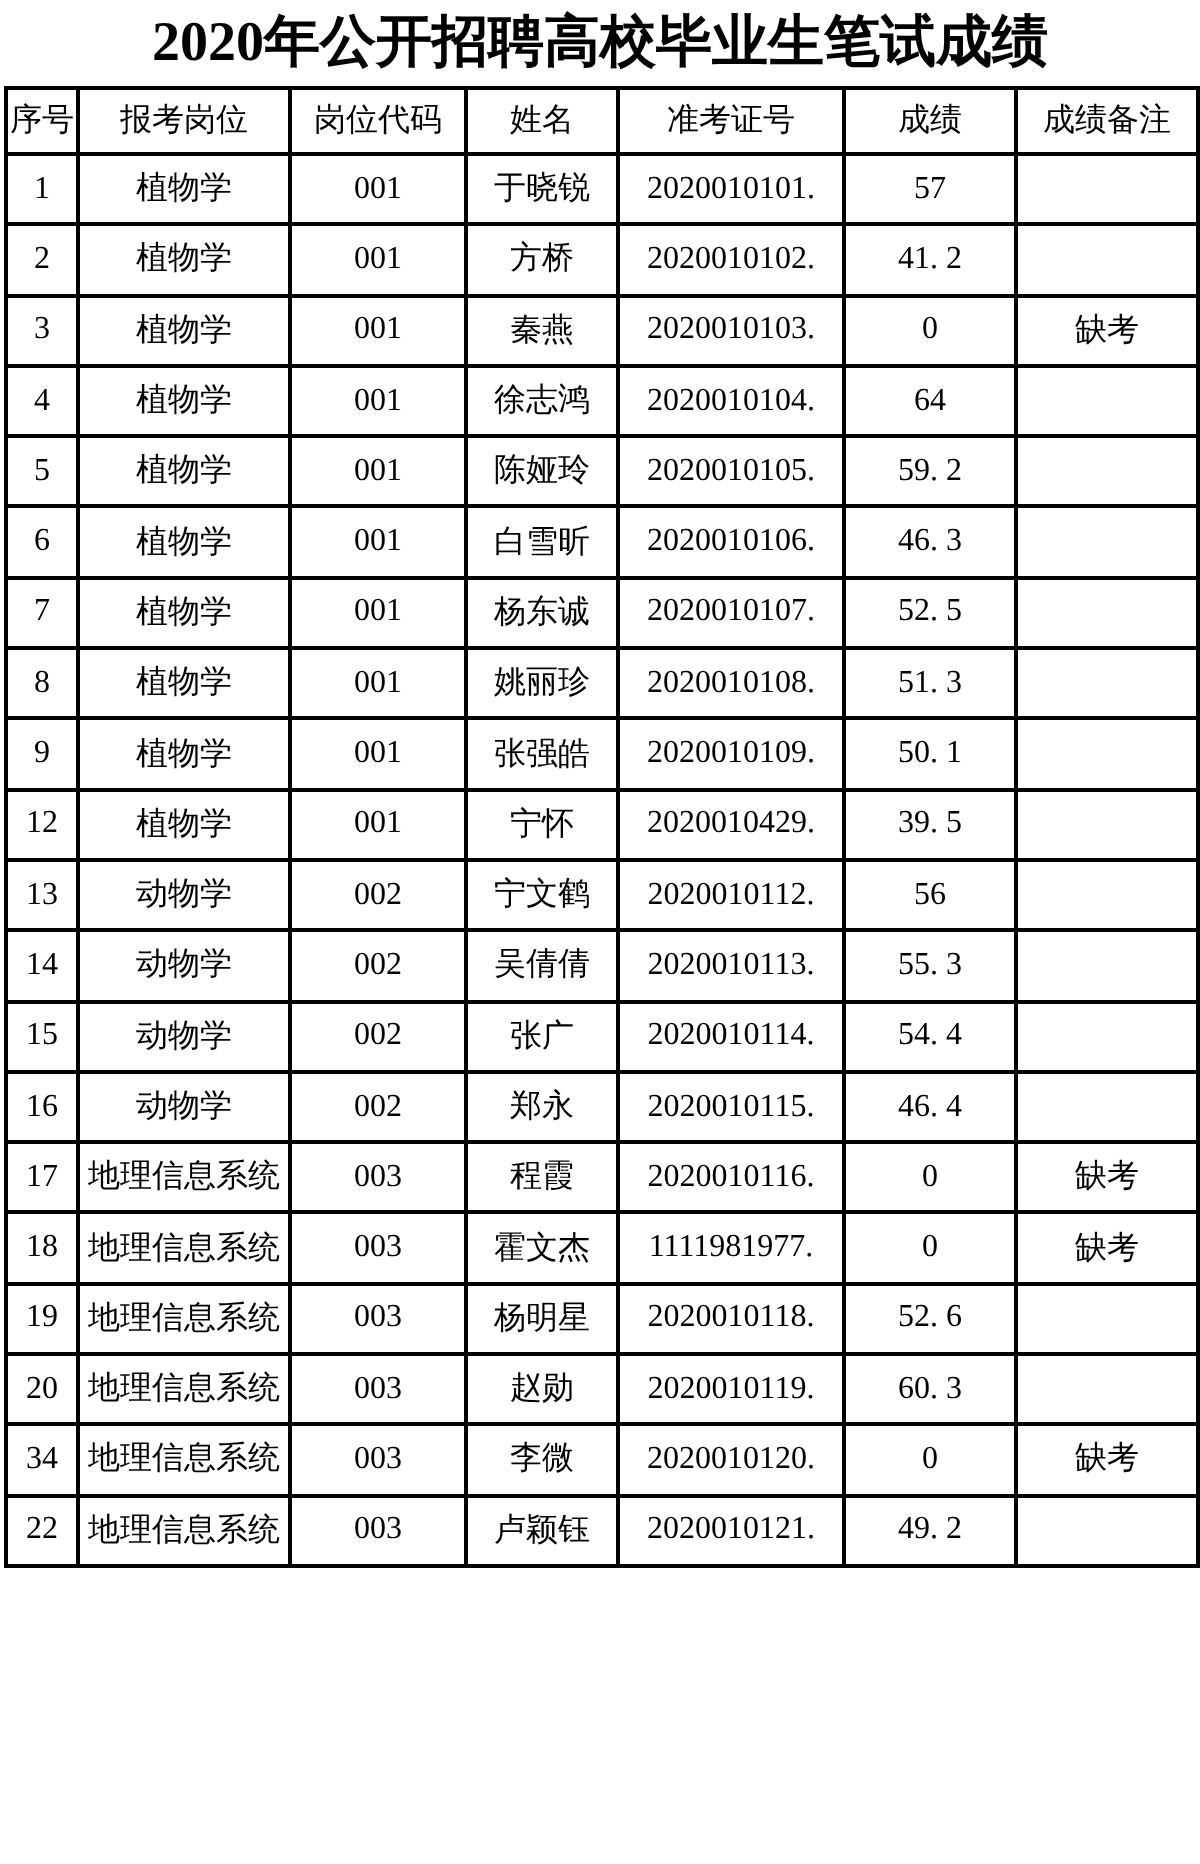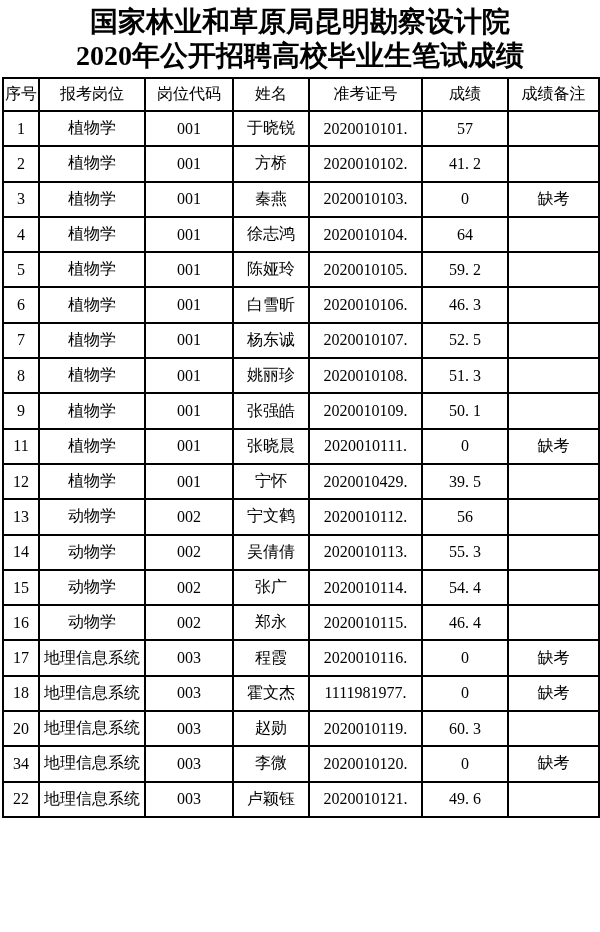--- a/index.html
+++ b/index.html
@@ -45,21 +45,20 @@
     overflow: hidden;
     white-space: nowrap;
   }
   table.score-table thead tr { height: 33px; }
   table.score-table tbody tr { height: 35.3px; }
 </style>
 </head>
 <body>
 
 <div class="page">
-  <div class="title-line">国家林业和草原局昆明勘察设计院</div>
   <div class="title-line">2020年公开招聘高校毕业生笔试成绩</div>
 
   <table class="score-table">
     <colgroup>
         <col style="width: 36px;">
         <col style="width: 106px;">
         <col style="width: 88px;">
         <col style="width: 76px;">
         <col style="width: 113px;">
         <col style="width: 86px;">
@@ -152,29 +151,20 @@
         <tr>
           <td>9</td>
           <td>植物学</td>
           <td>001</td>
           <td>张强皓</td>
           <td>2020010109.</td>
           <td>50. 1</td>
           <td></td>
         </tr>
         <tr>
-          <td>11</td>
-          <td>植物学</td>
-          <td>001</td>
-          <td>张晓晨</td>
-          <td>2020010111.</td>
-          <td>0</td>
-          <td>缺考</td>
-        </tr>
-        <tr>
           <td>12</td>
           <td>植物学</td>
           <td>001</td>
           <td>宁怀</td>
           <td>2020010429.</td>
           <td>39. 5</td>
           <td></td>
         </tr>
         <tr>
           <td>13</td>
@@ -224,20 +214,29 @@
         <tr>
           <td>18</td>
           <td>地理信息系统</td>
           <td>003</td>
           <td>霍文杰</td>
           <td>1111981977.</td>
           <td>0</td>
           <td>缺考</td>
         </tr>
         <tr>
+          <td>19</td>
+          <td>地理信息系统</td>
+          <td>003</td>
+          <td>杨明星</td>
+          <td>2020010118.</td>
+          <td>52. 6</td>
+          <td></td>
+        </tr>
+        <tr>
           <td>20</td>
           <td>地理信息系统</td>
           <td>003</td>
           <td>赵勋</td>
           <td>2020010119.</td>
           <td>60. 3</td>
           <td></td>
         </tr>
         <tr>
           <td>34</td>
@@ -247,18 +246,18 @@
           <td>2020010120.</td>
           <td>0</td>
           <td>缺考</td>
         </tr>
         <tr>
           <td>22</td>
           <td>地理信息系统</td>
           <td>003</td>
           <td>卢颖钰</td>
           <td>2020010121.</td>
-          <td>49. 6</td>
+          <td>49. 2</td>
           <td></td>
         </tr>
       </tbody>
   </table>
 </div>
 
 </body></html>

